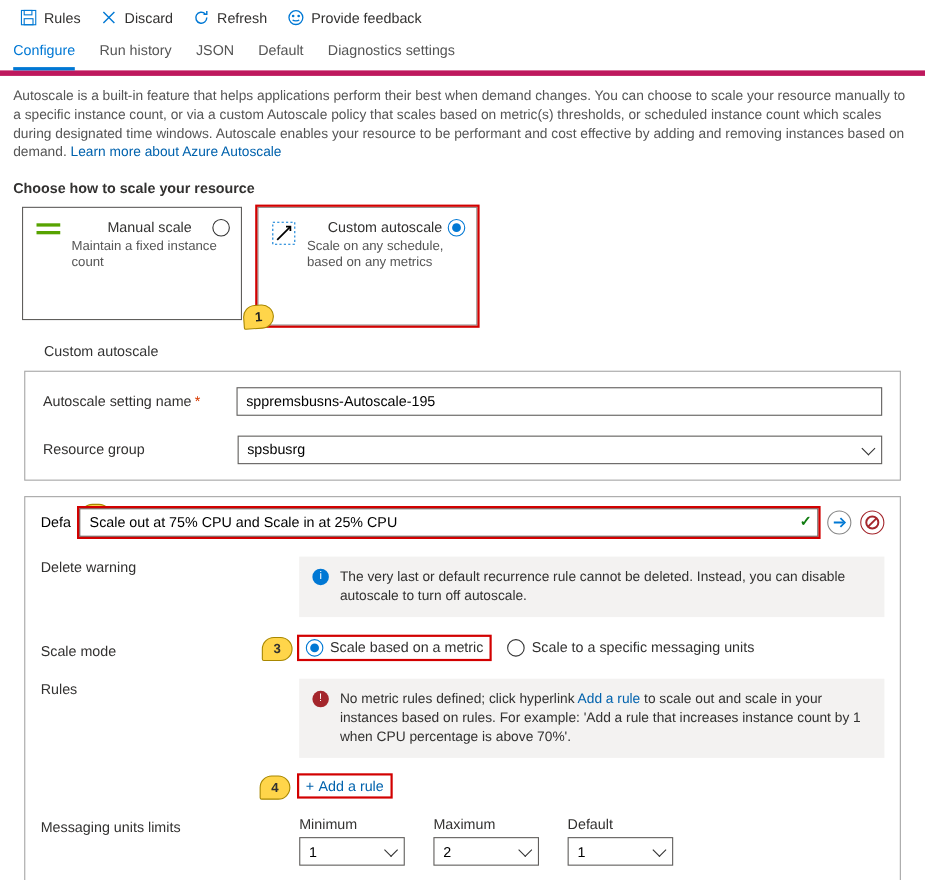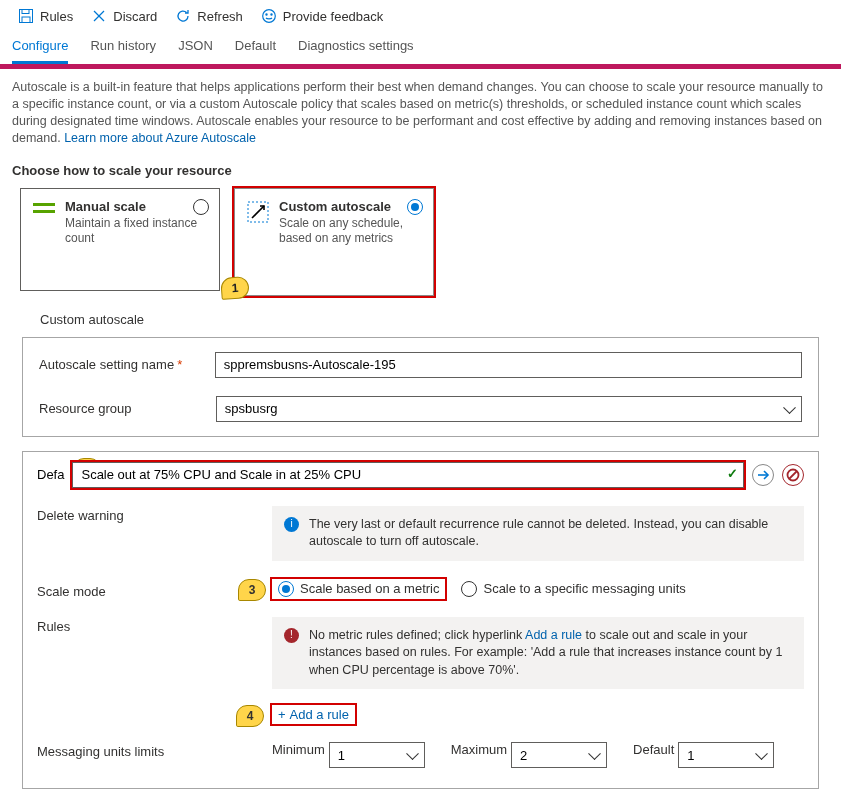--- a/index.html
+++ b/index.html
@@ -87,21 +87,21 @@
   }
   .card .radio.checked::after {
     content: "";
     width: 8px;
     height: 8px;
     background: #0078d4;
     border-radius: 50%;
   }
   .card .radio.checked { border-color: #0078d4; }
   .card-icon { flex: 0 0 22px; padding-top: 2px; }
-  .card-body .title { font-weight: 700; margin-bottom: 2px; }
+  .card-body .title { font-weight: 400; margin-bottom: 2px; text-align: center; }
   .card-body .desc { font-size: 12px; color: #555; line-height: 1.25; }
   .callout {
     position: absolute;
     left: -14px;
     bottom: -4px;
     width: 28px;
     height: 22px;
     background: #ffd54a;
     border: 1px solid #a88700;
     border-radius: 12px 12px 12px 2px;
@@ -226,21 +226,21 @@
     border: 1px solid #333;
     border-radius: 50%;
     display: flex; align-items: center; justify-content: center;
   }
   .radio-opt .r.on { border-color: #0078d4; }
   .radio-opt .r.on::after { content:""; width: 8px; height: 8px; background:#0078d4; border-radius:50%; }
   .redbox { outline: 2px solid #d20000; padding: 2px 6px; display: inline-flex; align-items: center; }
   .add-rule { color: #0062ad; cursor: pointer; display: inline-flex; align-items:center; gap:4px; }
   .link { color: #0062ad; cursor: pointer; }
   .limits { display: flex; gap: 26px; }
-  .limit-col { display: flex; gap: 4px; }
+  .limit-col { display: flex; flex-direction: column; gap: 4px; }
   .limit-col .select-wrap { width: 96px; }
   .callout-inline {
     width: 28px; height: 22px;
     background: #ffd54a;
     border: 1px solid #a88700;
     border-radius: 12px 12px 12px 2px;
     display: flex; align-items:center; justify-content:center;
     font-weight: 600; font-size:12px;
     flex-shrink: 0;
   }

